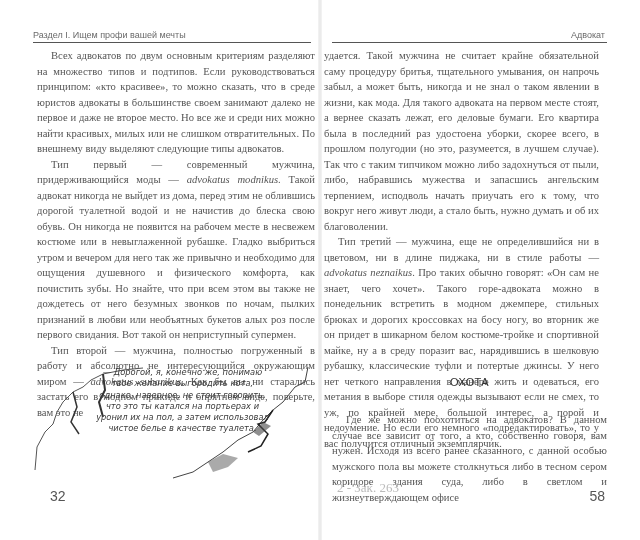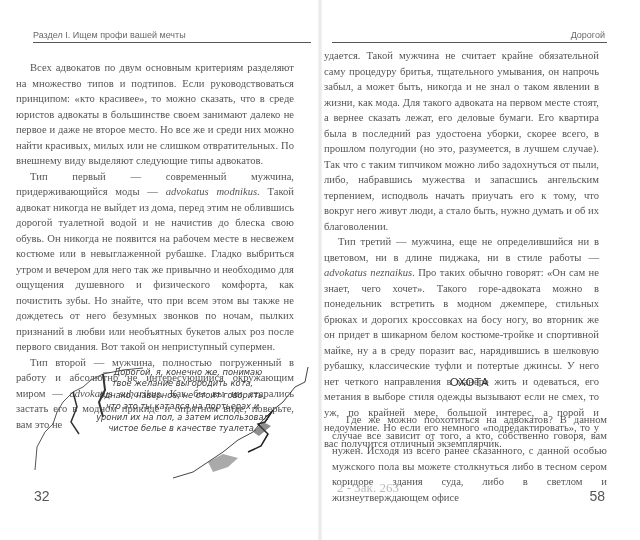--- a/index.html
+++ b/index.html
@@ -8,29 +8,29 @@
   .page { position:absolute; top:0; height:540px; }
   .page.left { left:0; width:320px; }
   .page.right { left:320px; width:320px; }
   .header { position:absolute; top:30px; font-family:"Liberation Sans", sans-serif; font-size:9px; color:#6a6a6a; }
   .left .header { left:33px; }
   .right .header { right:35px; }
   .rule { position:absolute; top:42px; height:1px; background:#555; }
   .left .rule { left:33px; width:278px; }
   .right .rule { left:12px; width:275px; }
   .body { position:absolute; top:48px; font-size:10.6px; line-height:15.5px; text-align:justify; color:#555; }
-  .left .body { left:16px; width:278px;margin-top:12px; }
+  .left .body { left:37px; width:278px; }
   .right .body { left:4px; width:275px; }
   .body p { margin:0; text-indent:14px; }
   .body i { }
   .illus { position:absolute; left:33px; top:362px; width:278px; height:118px; }
   .caption { position:absolute; left:95px; top:367px; width:175px; font-family:"DejaVu Sans", sans-serif;
              font-style:italic; font-size:8.3px; line-height:11.3px; color:#3a3a3a; text-align:center; }
   .pnum { position:absolute; top:488px; font-family:"Liberation Sans", sans-serif; font-size:14px; color:#555; }
-  .left .pnum { left:34px; }
+  .left .pnum { left:50px; }
   .right .pnum { right:35px; }
   .section { position:absolute; left:12px; width:275px; top:376px; text-align:center;
              font-family:"Liberation Sans", sans-serif; font-size:11px; color:#333; letter-spacing:0.3px; }
   .right .body2 { position:absolute; left:12px; width:275px; top:412px; font-size:10.6px; line-height:15.5px;
                   text-align:justify; color:#555; }
   .body2 p { margin:0; text-indent:14px; }
   .footnote { position:absolute; left:17px; top:480px; font-size:13px; color:#bbb; }
   .gutter { position:absolute; left:318px; top:0; width:4px; height:540px;
             background:linear-gradient(to right, #f4f4f4, #e8e8e8, #f4f4f4); }
 </style>
@@ -54,21 +54,21 @@
     <path d="M175,100 L190,92 L205,96 L195,105 L180,110" fill="#555" opacity="0.5"></path>
     <path d="M220,70 L230,60 L238,64 L226,74 Z" fill="#444" opacity="0.6"></path>
   </svg>
   <div class="caption">— Дорогой, я, конечно же, понимаю твое желание выгородить кота, однако, наверное, не стоит говорить, что это ты катался на портьерах и уронил их на пол, а затем использовал чистое белье в качестве туалета.</div>
   <div class="pnum">32</div>
 </div>
 
 <div class="gutter"></div>
 
 <div class="page right">
-  <div class="header">Дорогой</div>
+  <div class="header">Адвокат</div>
   <div class="rule"></div>
   <div class="body">
     <p style="text-indent:0">удается. Такой мужчина не считает крайне обязательной саму процедуру бритья, тщательного умывания, он напрочь забыл, а может быть, никогда и не знал о таком явлении в жизни, как мода. Для такого адвоката на первом месте стоят, а вернее сказать лежат, его деловые бумаги. Его квартира была в последний раз удостоена уборки, скорее всего, в прошлом полугодии (но это, разумеется, в лучшем случае). Так что с таким типчиком можно либо задохнуться от пыли, либо, набравшись мужества и запасшись ангельским терпением, исподволь начать приучать его к тому, что вокруг него живут люди, а стало быть, нужно думать и об их благоволении.</p>
     <p><span>Тип третий — мужчина, еще не определившийся ни в цветовом, ни в длине пиджака, ни в стиле работы — </span><i>advokatus neznaikus</i><span>. Про таких обычно говорят: «Он сам не знает, чего хочет». Такого горе-адвоката можно в понедельник встретить в модном джемпере, стильных брюках и дорогих кроссовках на босу ногу, во вторник же он придет в шикарном белом костюме-тройке и спортивной майке, ну а в среду поразит вас, нарядившись в шелковую рубашку, классические туфли и потертые джинсы. У него нет четкого направления в манере жить и одеваться, его метания в выборе стиля одежды вызывают если не смех, то уж, по крайней мере, большой интерес, а порой и недоумение. Но если его немного «подредактировать», то у вас получится отличный экземплярчик.</span></p>
   </div>
   <div class="section">ОХОТА</div>
   <div class="body2">
     <p>Где же можно поохотиться на адвокатов? В данном случае все зависит от того, а кто, собственно говоря, вам нужен. Исходя из всего ранее сказанного, с данной особью мужского пола вы можете столкнуться либо в тесном сером коридоре здания суда, либо в светлом и жизнеутверждающем офисе</p>
   </div>
   <div class="footnote">2 - Зак. 263</div>

